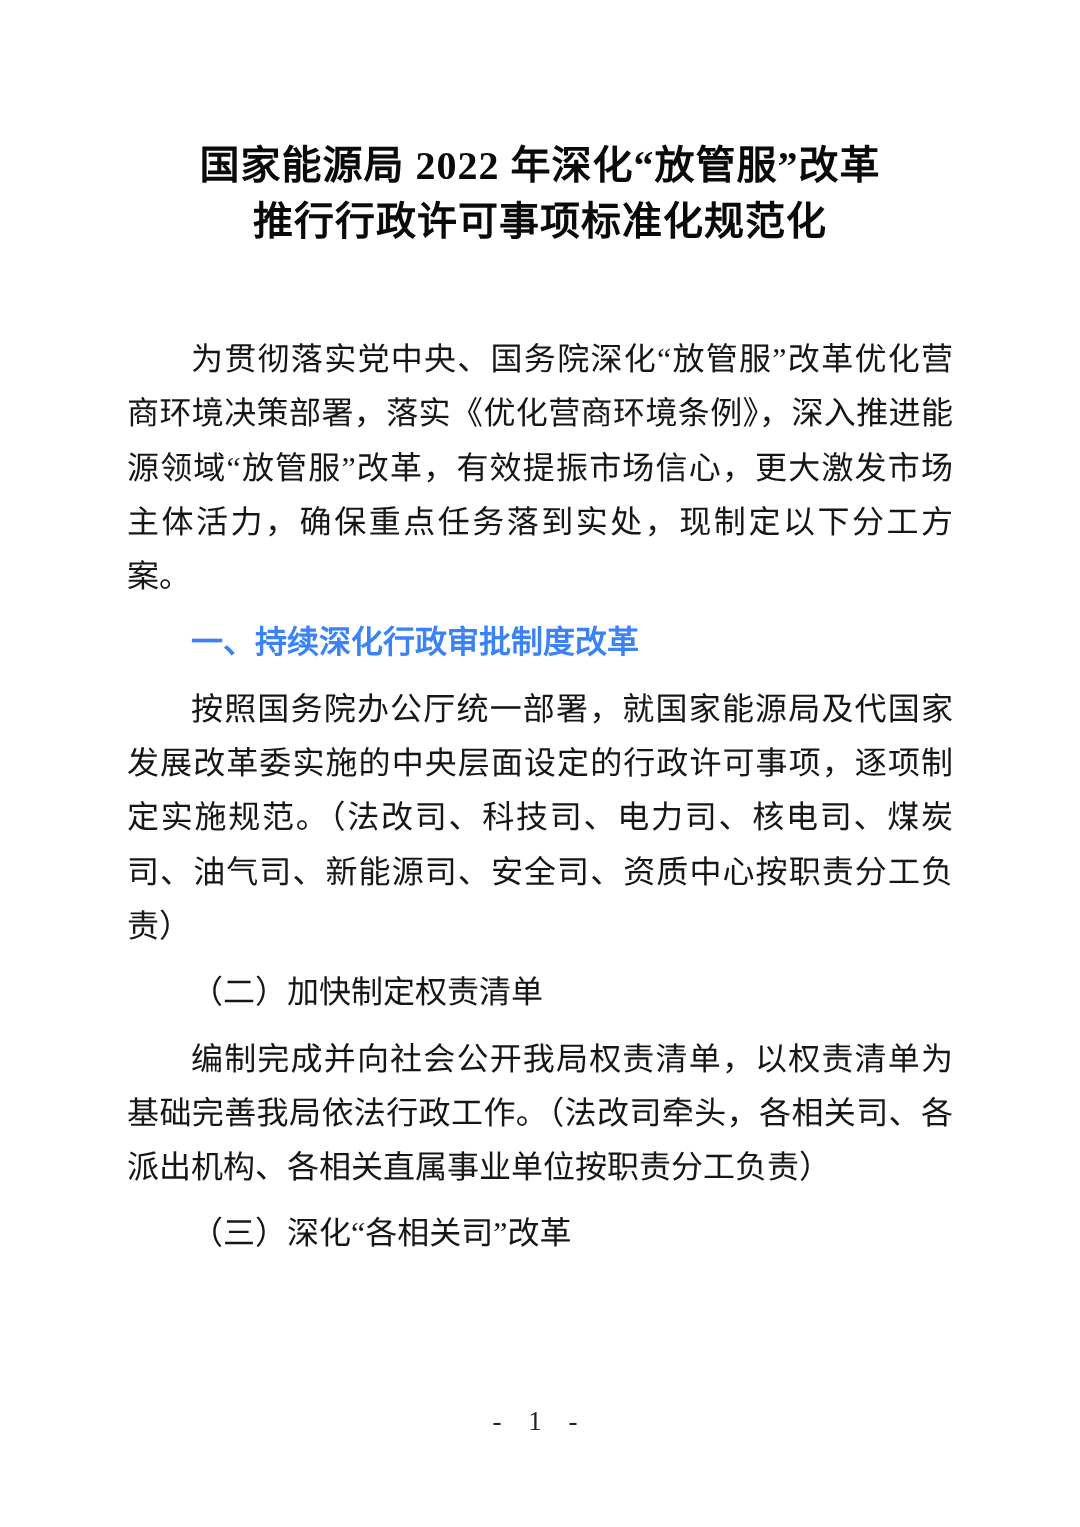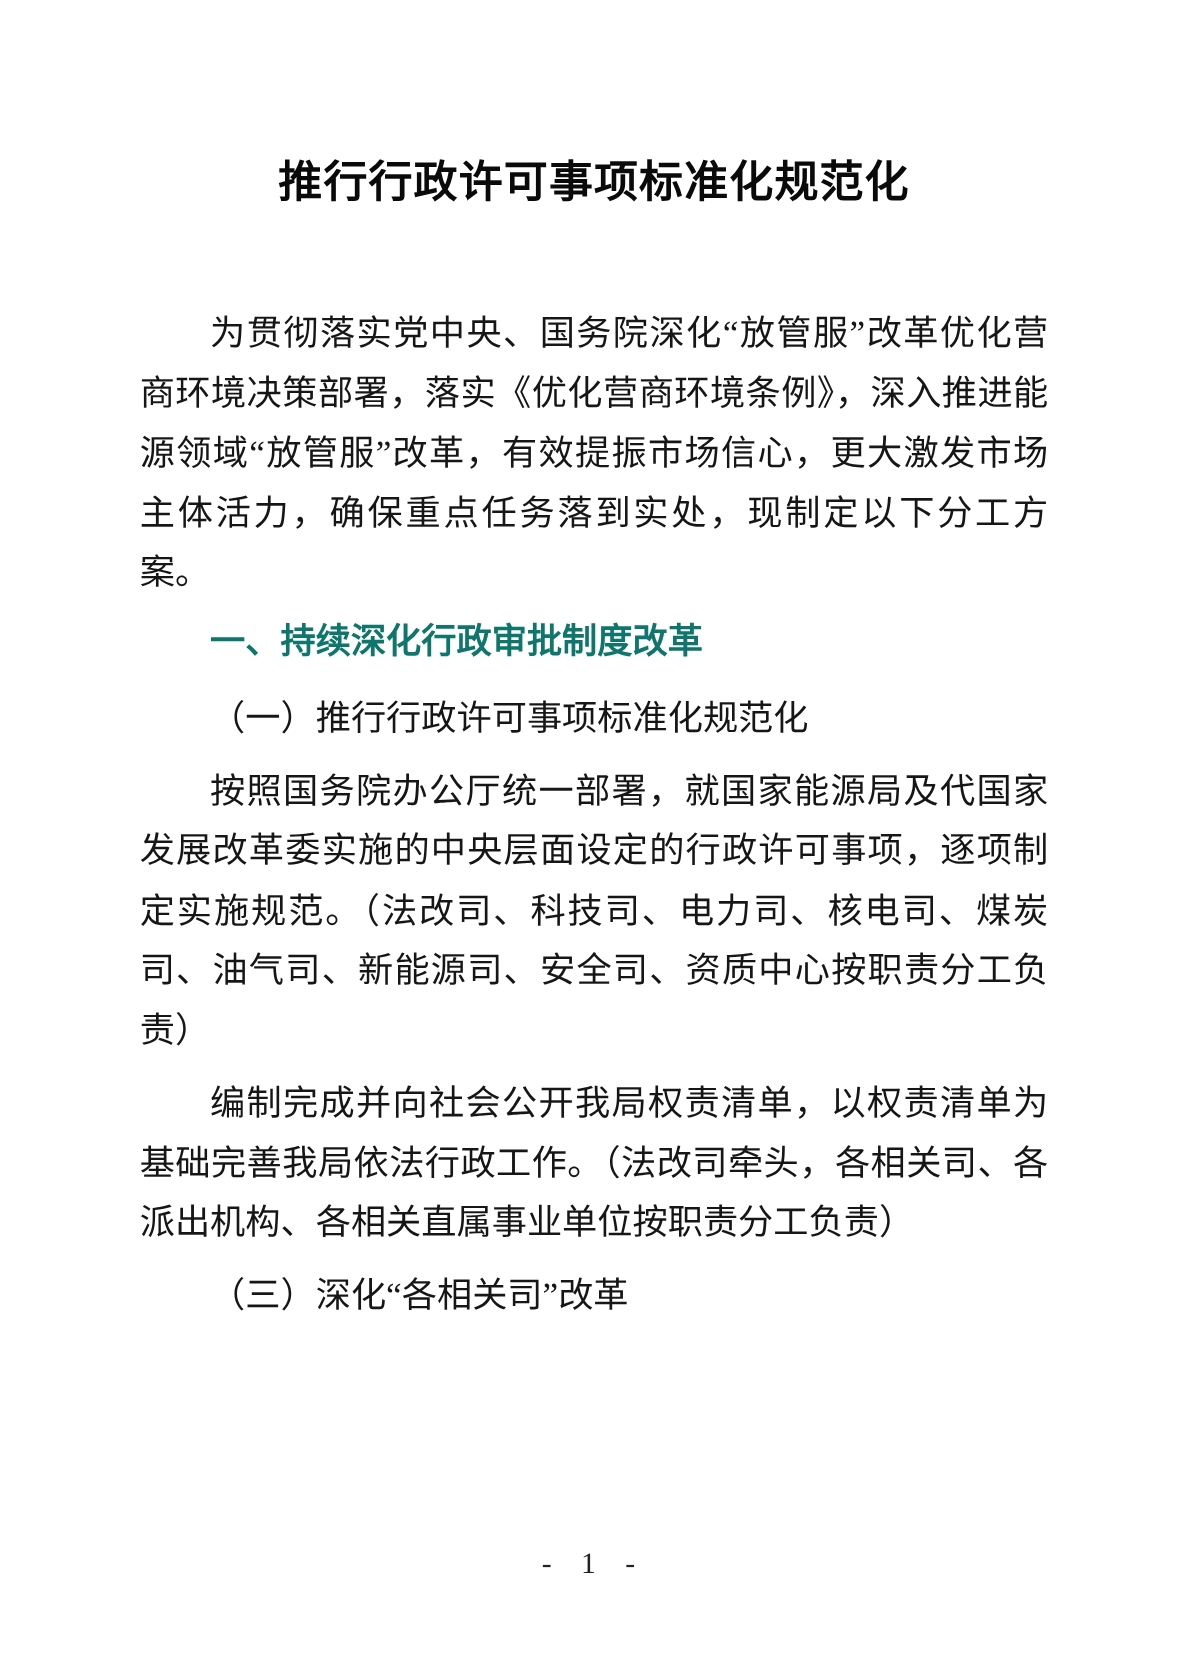--- a/index.html
+++ b/index.html
@@ -27,23 +27,23 @@
   .body-text {
     margin: 82px 115px 0 115px;
     font-size: 32px;
     line-height: 54.3px;
     text-align: justify;
     color: #161616;
   }
   .body-text p { margin: 12px; text-indent: 64px; }
   
   .h-chapter {
-    font-family: Liberation Mono, monospace;
+    font-family: Liberation Sans, sans-serif;
     font-weight: bold;
-    color: #0f766e;
+    color: #3b82f6;
   }
   
   .h-section {
     font-family: "Liberation Serif", "DejaVu Serif", serif;
     font-weight: 500;
   }
   
   .annot { font-weight: 400; }
   .page-num {
     position: absolute;
@@ -55,33 +55,34 @@
     color: #222222;
     font-family: "Liberation Serif", "DejaVu Serif", serif;
   }
 </style>
 </head>
 <body>
 
 <div class="page">
 
   <div class="doc-title">
+    <div>国家能源局 2022 年深化“放管服”改革</div>
     <div>推行行政许可事项标准化规范化</div>
   </div>
 
   <div class="body-text">
 
     <p>为贯彻落实党中央、国务院深化“放管服”改革优化营商环境决策部署，落实《优化营商环境条例》，深入推进能源领域“放管服”改革，有效提振市场信心，更大激发市场主体活力，确保重点任务落到实处，现制定以下分工方案。</p>
 
     <p class="h-chapter">一、持续深化行政审批制度改革</p>
 
-    <p class="h-section"><span>（一）</span><span>推行行政许可事项标准化规范化</span></p>
 
     <p><span>按照国务院办公厅统一部署，就国家能源局及代国家发展改革委实施的中央层面设定的行政许可事项，逐项制定实施规范。</span><span class="annot">（法改司、科技司、电力司、核电司、煤炭司、油气司、新能源司、安全司、资质中心按职责分工负责）</span></p>
 
+    <p class="h-section"><span>（二）</span><span>加快制定权责清单</span></p>
 
     <p><span>编制完成并向社会公开我局权责清单，以权责清单为基础完善我局依法行政工作。</span><span class="annot">（法改司牵头，各相关司、各派出机构、各相关直属事业单位按职责分工负责）</span></p>
 
     <p class="h-section"><span>（三）</span><span>深化“各相关司”改革</span></p>
 
 
   </div>
 
   <div class="page-num">- 1 -</div>
 

